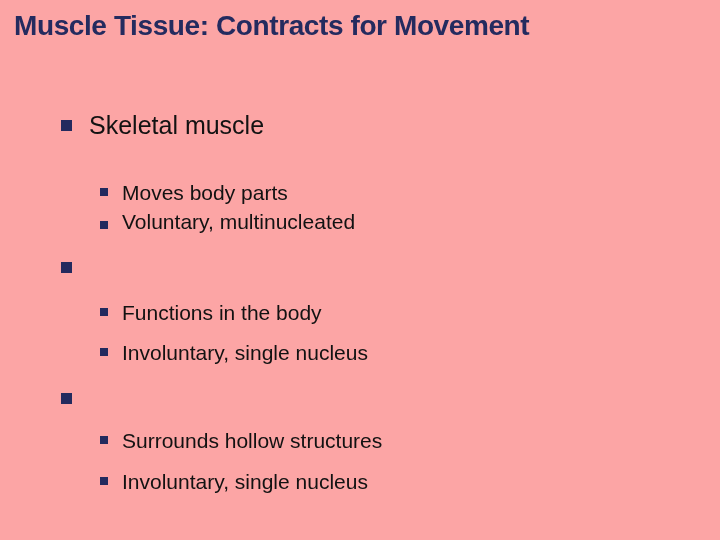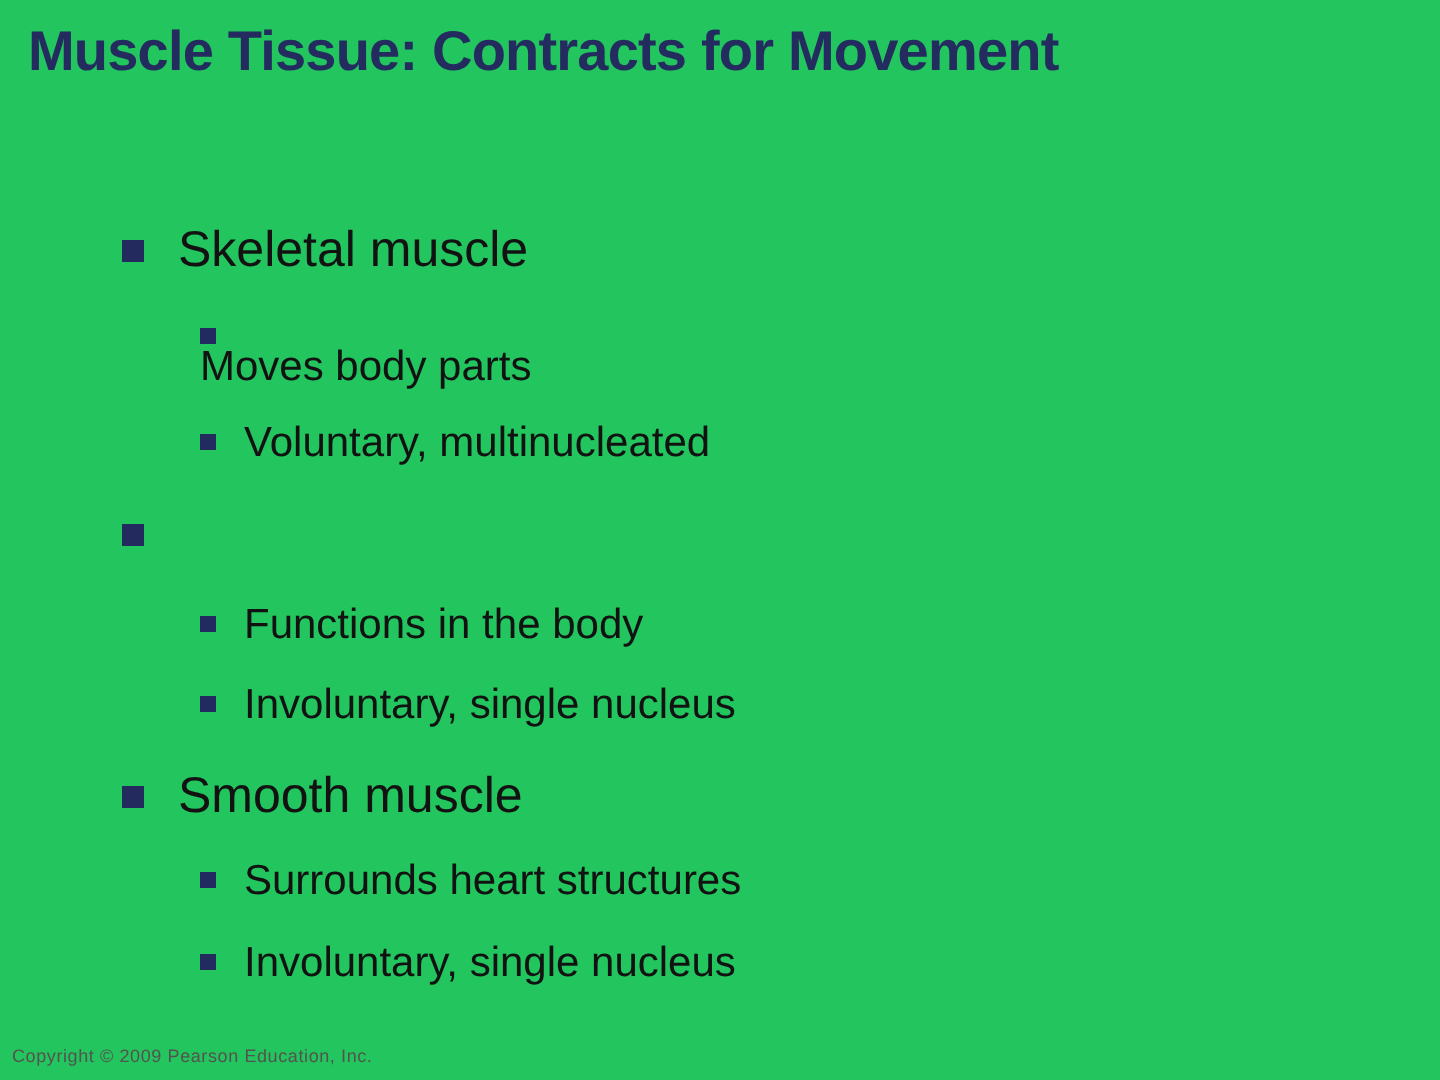--- a/index.html
+++ b/index.html
@@ -5,21 +5,21 @@
   html,body{margin:0;padding:0;}
   body{
     width:720px;height:540px;
     background:#fffefb;
     font-family:"Liberation Sans", sans-serif;
     overflow:hidden;
   }
   .slide{
     position:relative;
     width:720px;height:540px;
-    background:#22c55e;
+    background:#fca5a5;
   }
   .slide-title{
     position:absolute;
     left:14px; top:10px;
     width:690px;
     font-size:28px;
     font-weight:bold;
     letter-spacing:-0.4px;
     color:#242b5f;
     line-height:1.15;
@@ -52,22 +52,22 @@
     margin-top:8px;
     margin-right:17px;
   }
   .l2 .bullet{
     width:8px;height:8px;
     margin-top:7px;
     margin-right:14px;
   }
   
   .r1{top:112px;}
-  .r2{top:157px;flex-direction:column;}
-  .r3{top:210px;}
+  .r2{top:181px;}
+  .r3{top:210px;align-items:center;}
   .r4{top:254px;}
   .r5{top:301px;}
   .r6{top:341px;}
   .r7{top:385px;}
   .r8{top:429px;}
   .r9{top:470px;}
   .slide-footer{
     position:absolute;
     left:6px; top:523px;
     font-size:9px;
@@ -102,26 +102,24 @@
     <span class="bullet"></span>
     <span>Functions in the body</span>
   </div>
   <div class="row l2 r6">
     <span class="bullet"></span>
     <span>Involuntary, single nucleus</span>
   </div>
 
   <div class="row l1 r7">
     <span class="bullet"></span>
-    <span>Smooth muscle</span>
   </div>
   <div class="row l2 r8">
     <span class="bullet"></span>
-    <span>Surrounds heart structures</span>
+    <span>Surrounds hollow structures</span>
   </div>
   <div class="row l2 r9">
     <span class="bullet"></span>
     <span>Involuntary, single nucleus</span>
   </div>
 
-  <div class="slide-footer">Copyright © 2009 Pearson Education, Inc.</div>
 
 </div>
 
 </body></html>

